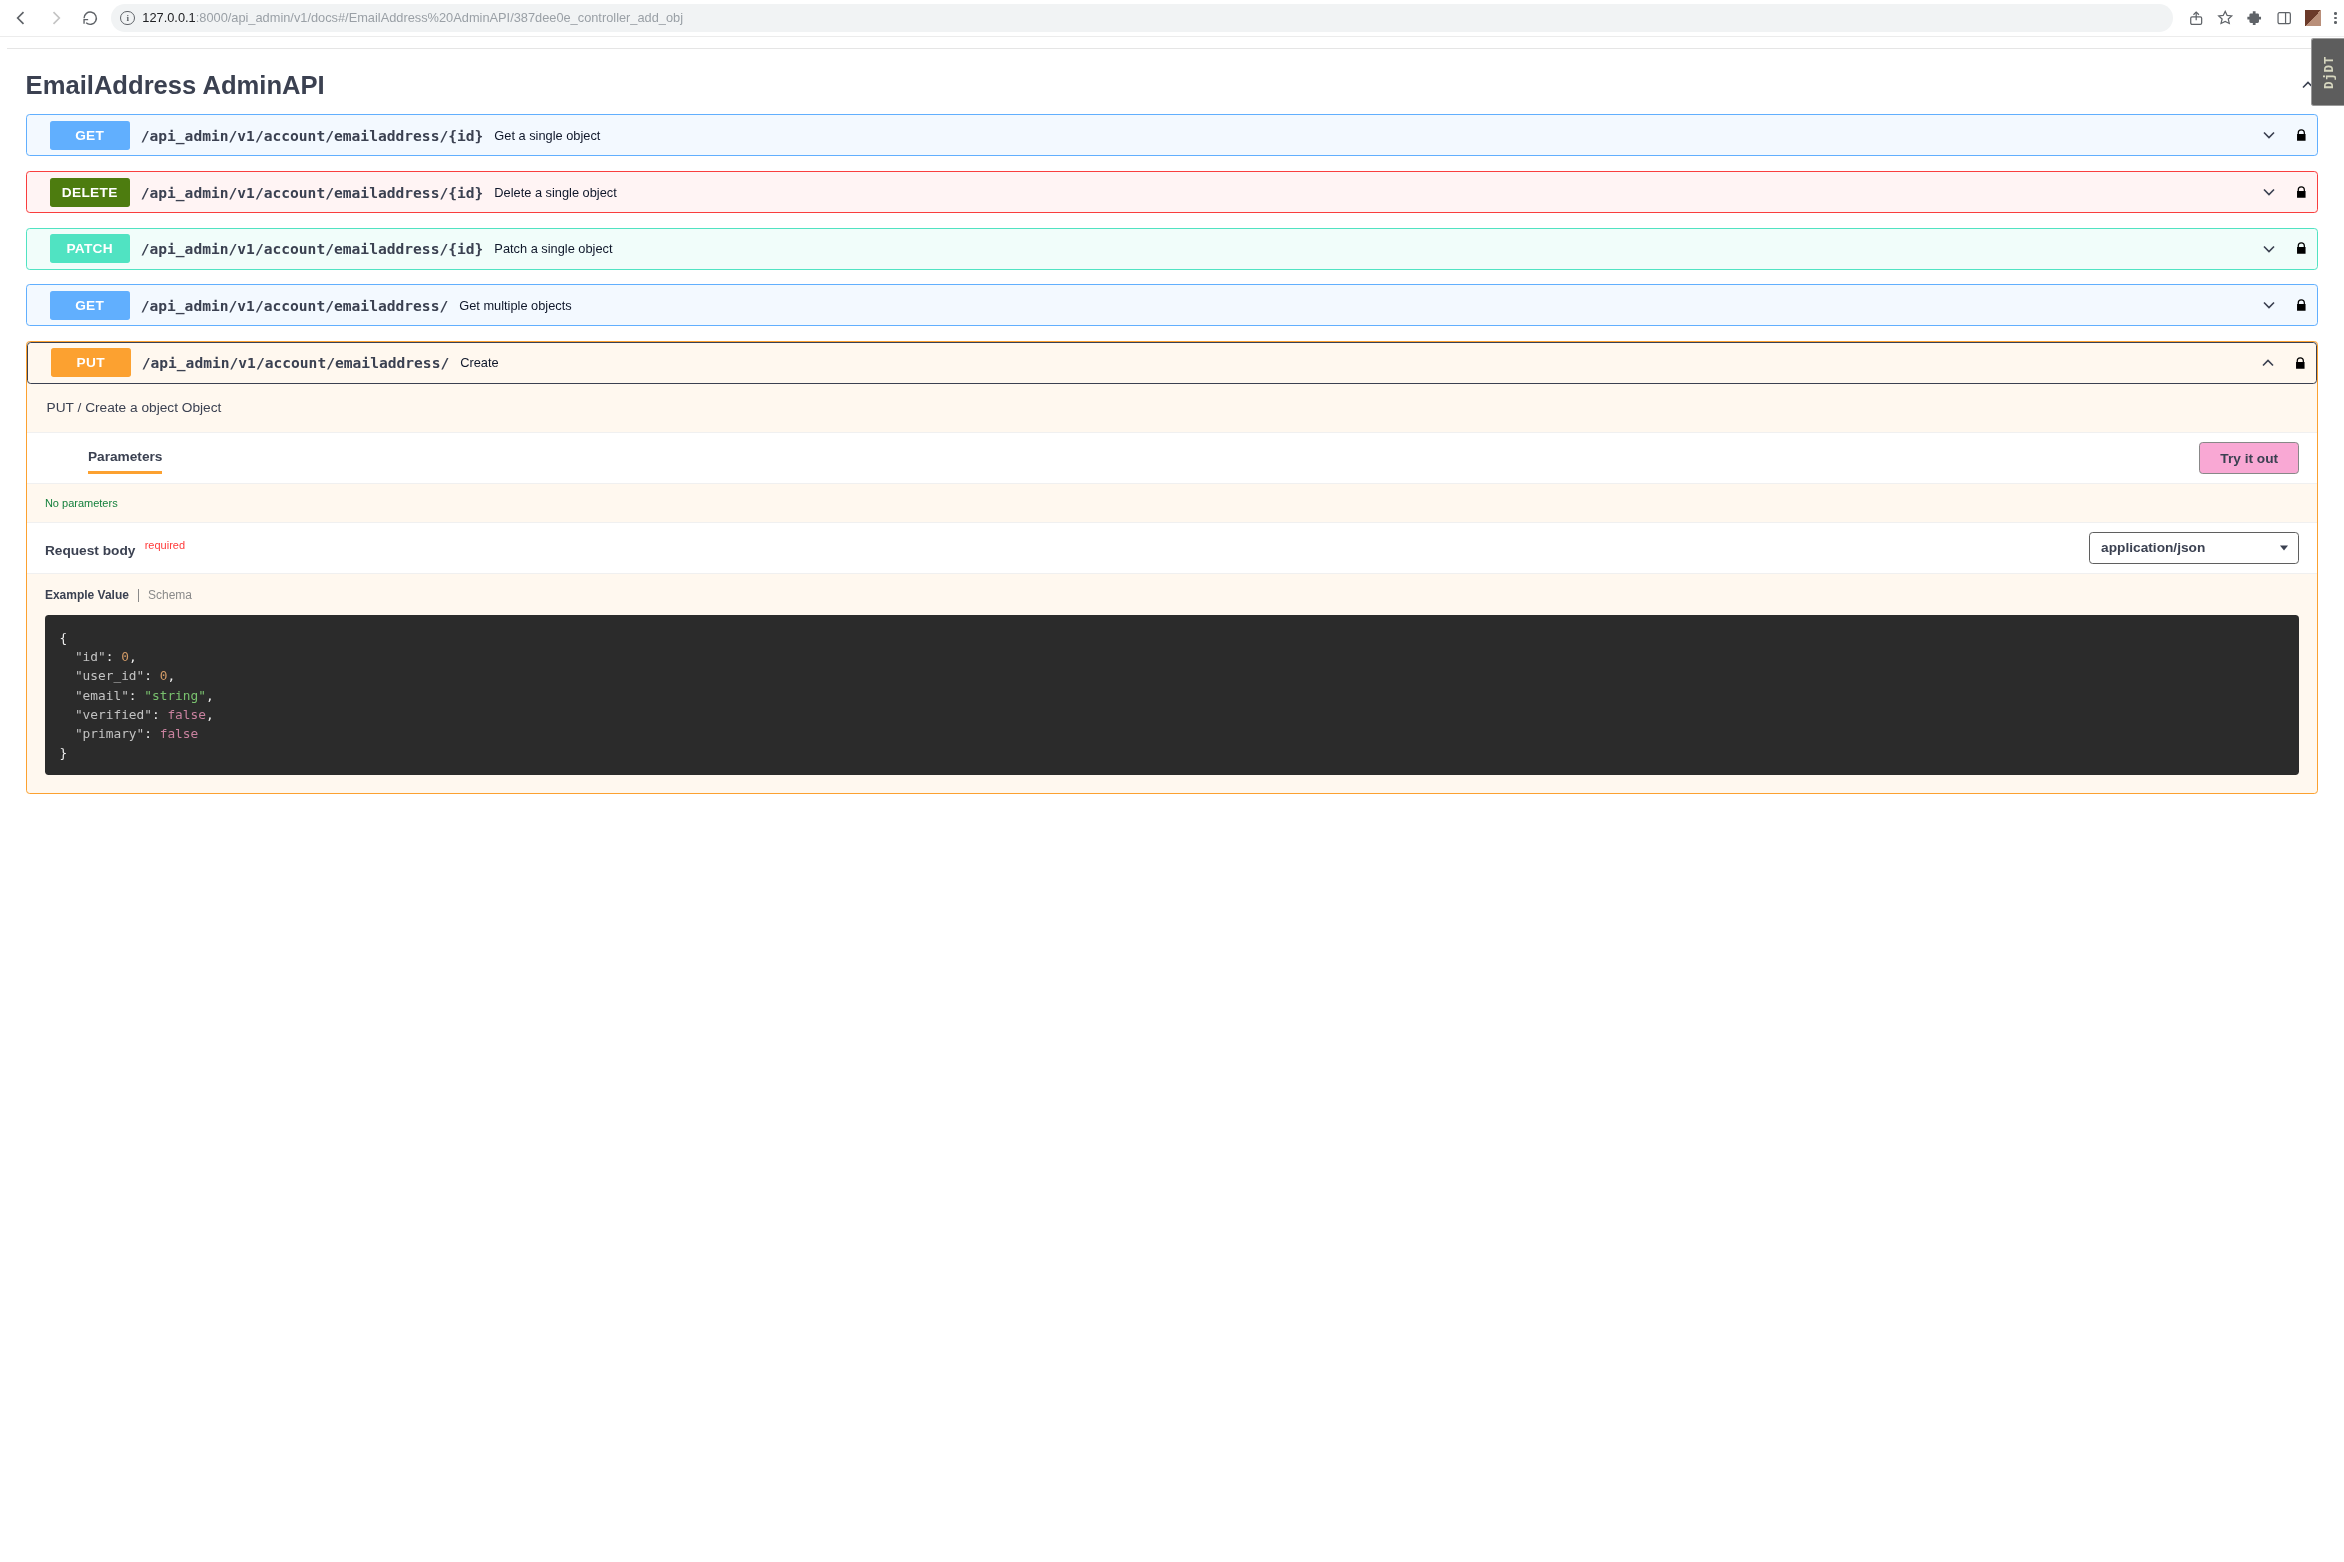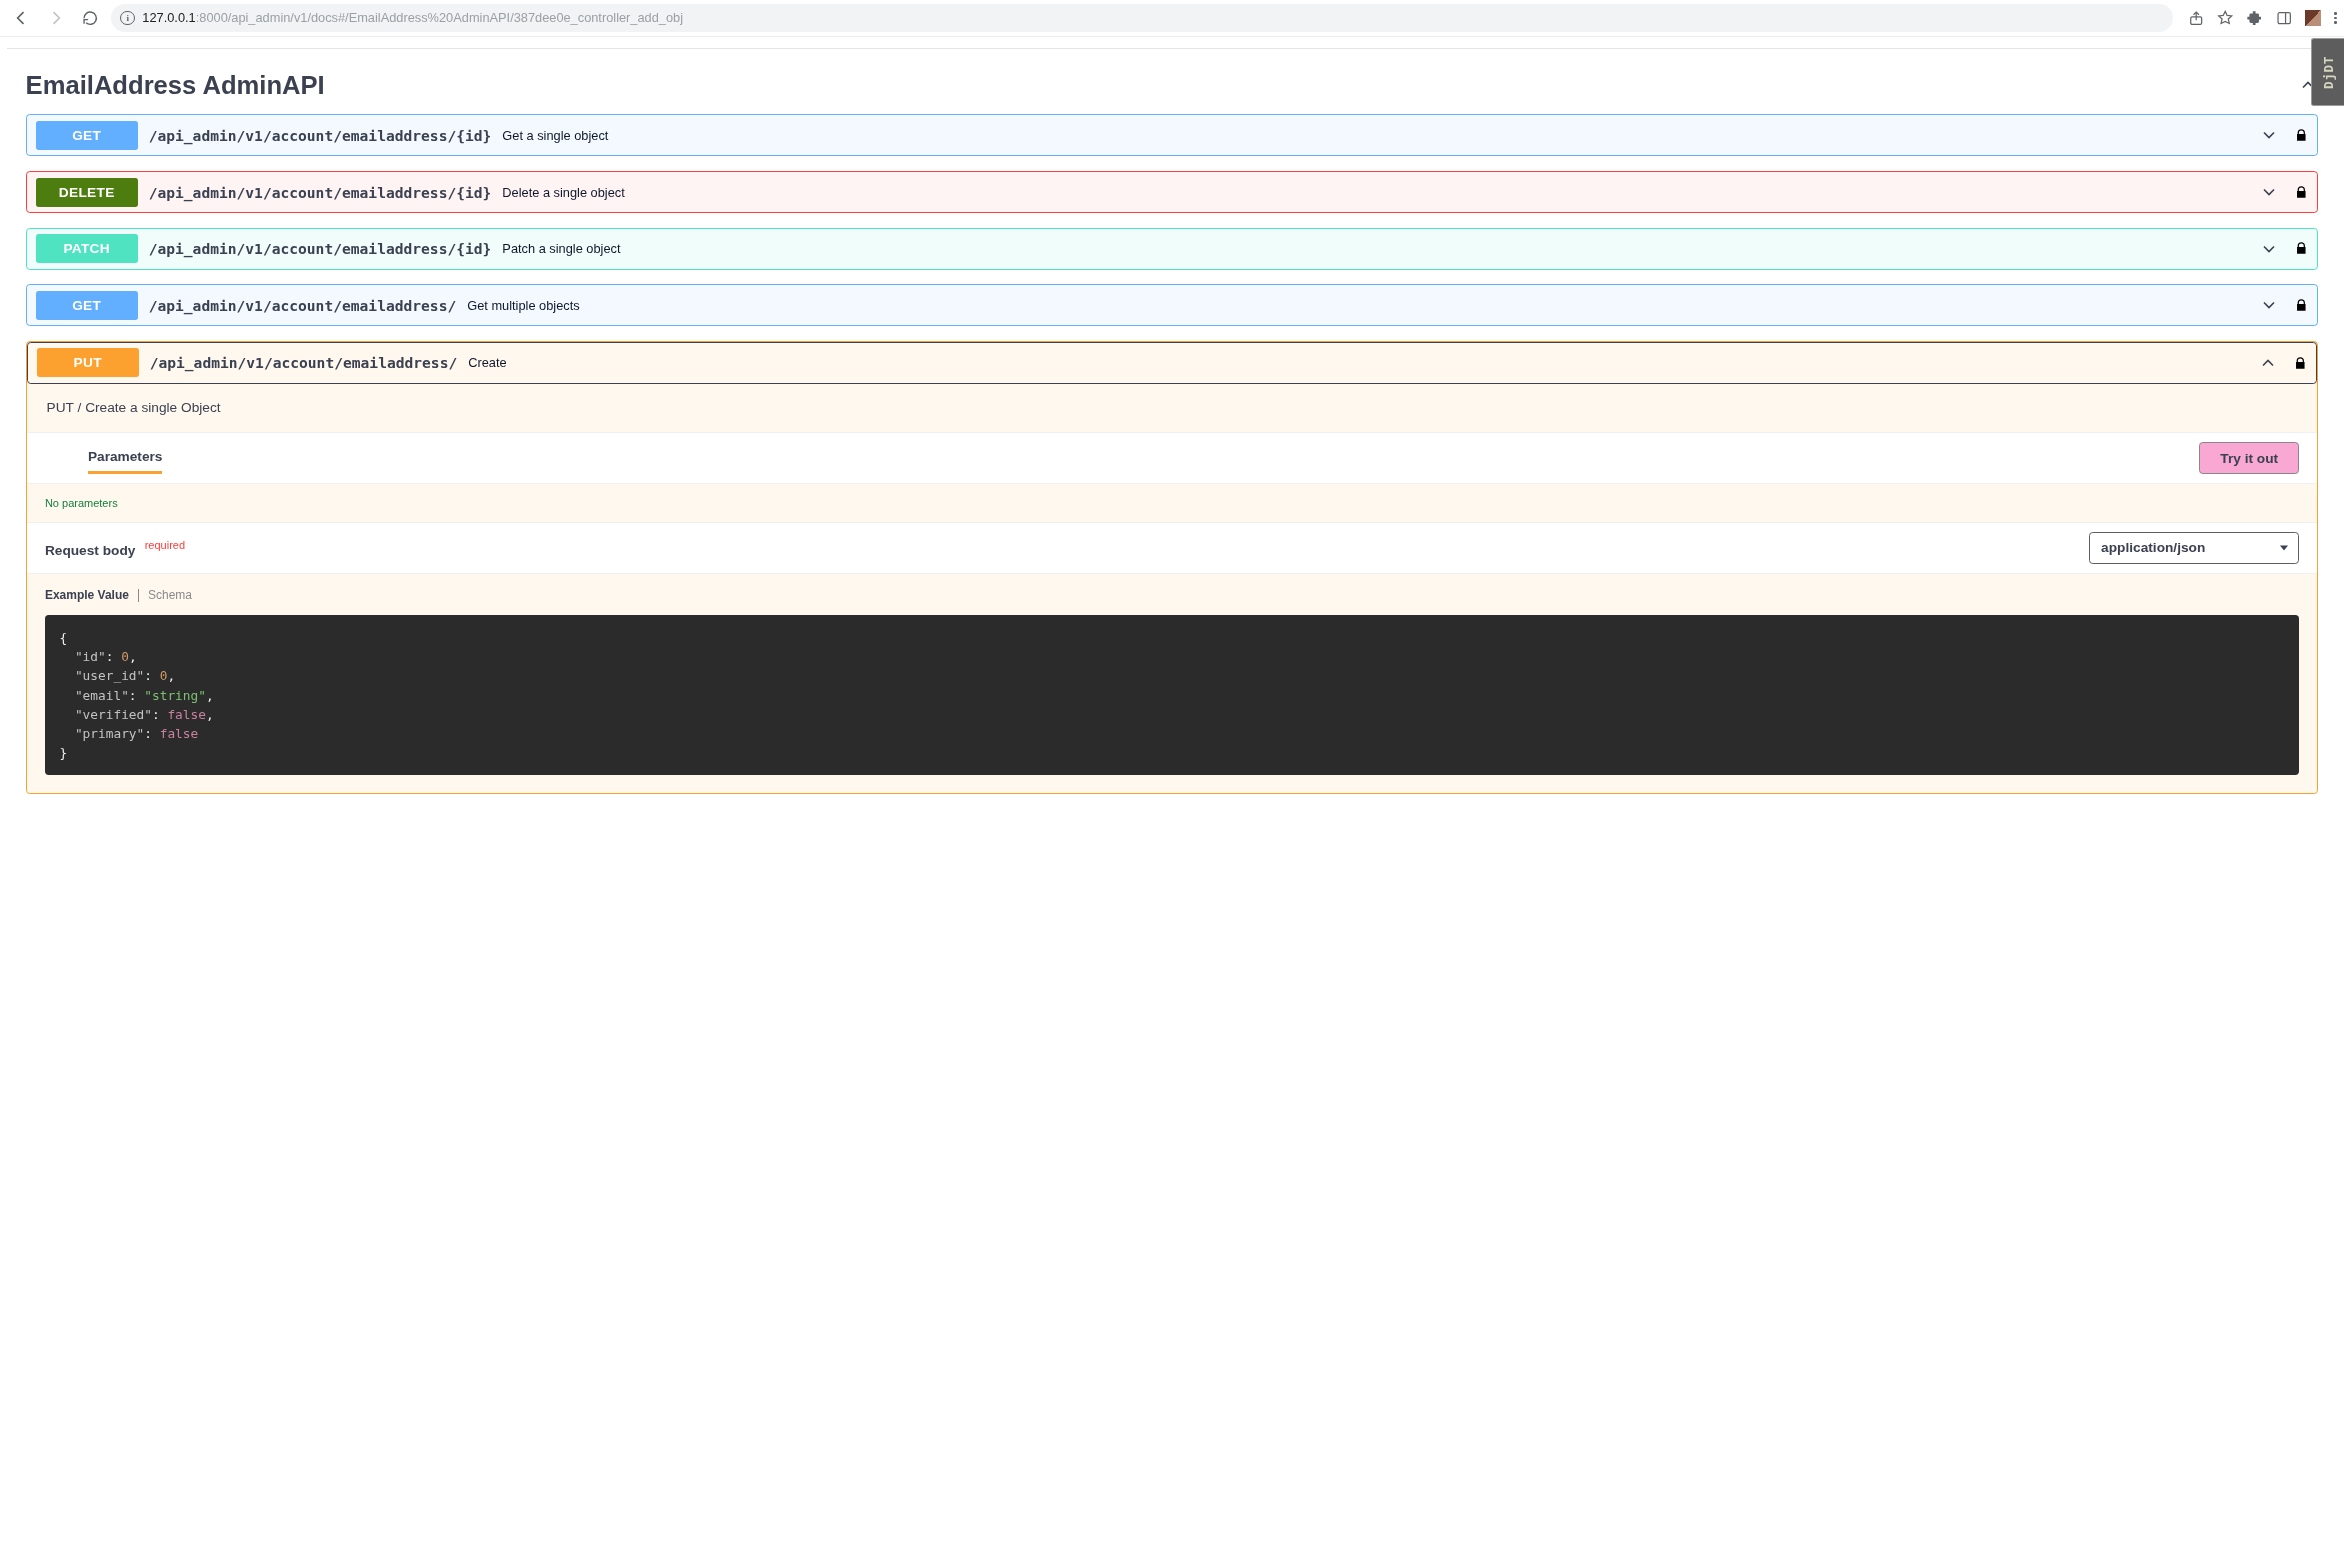--- a/index.html
+++ b/index.html
@@ -87,24 +87,25 @@
   .opblock {
     border-radius: 3.7px;
     margin-bottom: 14.6px;
     background: #fff;
   }
   .opblock .summary {
     display: flex; align-items: center;
     padding: 5.5px 9.1px; gap: 11px;
   }
   .op-method {
-    width: 102px; height: 29px;
+    width: 80px; height: 29px;
     display:flex; align-items:center; justify-content:center;
     color:#fff; font-weight:700; font-size:13.7px; border-radius:2.7px;
     letter-spacing: 0.3px;
+    margin-left: 14px;
   }
   .op-path { font-weight: 700; font-size: 14.6px; color:#3b4151; }
   .op-desc { color:#0f172a; font-size: 12.8px; }
   .op-right { margin-left:auto; display:flex; align-items:center; gap:14.6px; }
   .lock { width:14.6px; height:14.6px; color:#000; }
 
   
   .opblock.get   { border:0.9px solid #61affe; background:rgba(97,175,254,.08); }
   .opblock.get   .op-method{ background:#61affe; }
   .opblock.del   { border:0.9px solid #f93e3e; background:rgba(249,62,62,.06); }
@@ -320,21 +321,21 @@
         <svg class="chev" viewBox="0 0 24 24" fill="none" stroke="#3b4151" stroke-width="2">
             <path d="M6 15l6-6 6 6"></path>
           </svg>
         <svg class="lock" viewBox="0 0 24 24" fill="currentColor">
             <path d="M6 10V8a6 6 0 1 1 12 0v2h1v11H5V10h1zm2 0h8V8a4 4 0 1 0-8 0v2z"></path>
           </svg>
       </div>
     </div>
 
     <div class="body">
-      <div class="desc-row">PUT / Create a single Object</div>
+      <div class="desc-row">PUT / Create a object Object</div>
 
       <div class="params-bar">
         <span class="params-tab">Parameters</span>
         <button class="tryout-btn">Try it out</button>
       </div>
 
       <div class="noparams">No parameters</div>
 
       <div class="reqbody-bar">
         <span class="label">

